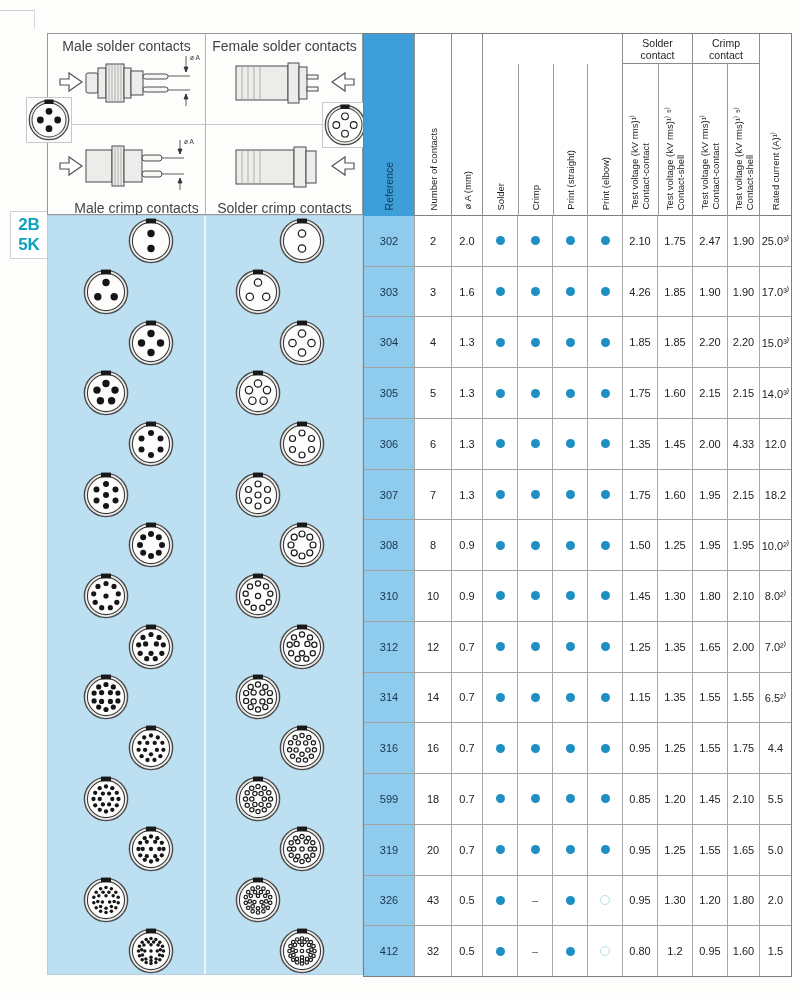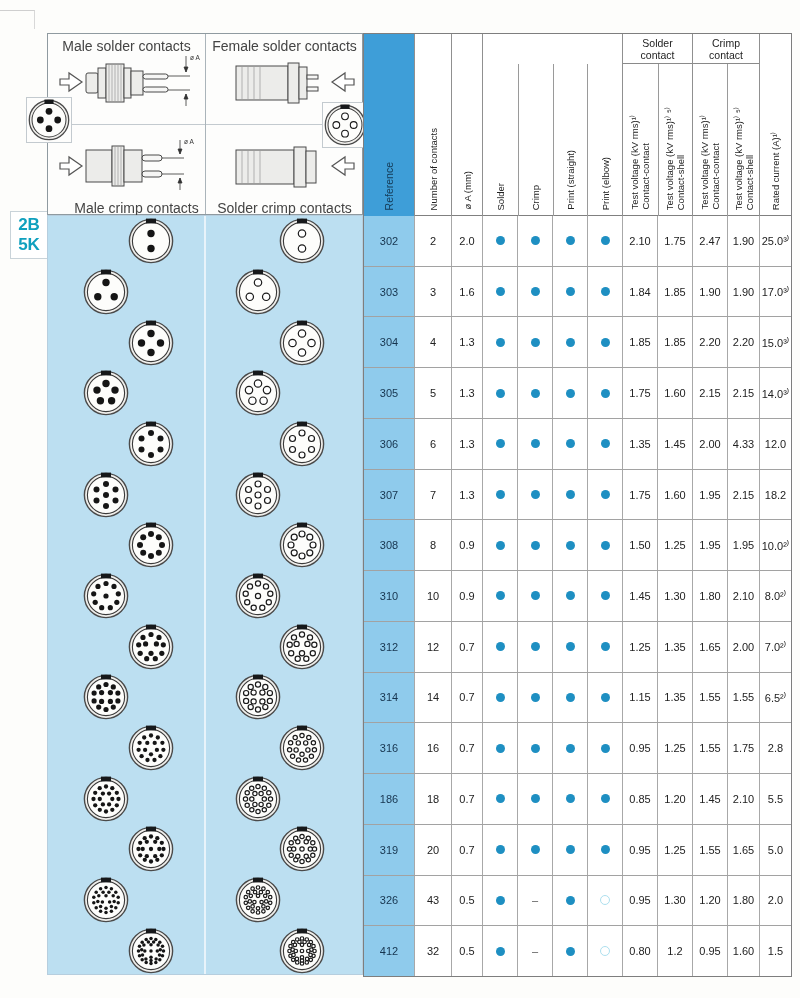--- a/index.html
+++ b/index.html
@@ -893,21 +893,21 @@
           </div>
     <div class="cell c-dot">
             <span class="dot"></span>
           </div>
     <div class="cell c-dot">
             <span class="dot"></span>
           </div>
     <div class="cell c-dot">
             <span class="dot"></span>
           </div>
-    <div class="cell c-val">1.84</div>
+    <div class="cell c-val">4.26</div>
     <div class="cell c-val">1.85</div>
     <div class="cell c-val">1.90</div>
     <div class="cell c-val2">1.90</div>
     <div class="cell c-val2">17.0³⁾</div>
   </div>
 
   <div class="trow">
     <div class="cell c-ref ref-cell">304</div>
     <div class="cell c-num">4</div>
     <div class="cell c-dia">1.3</div>
@@ -1104,25 +1104,25 @@
     <div class="cell c-dot">
             <span class="dot"></span>
           </div>
     <div class="cell c-dot">
             <span class="dot"></span>
           </div>
     <div class="cell c-val">0.95</div>
     <div class="cell c-val">1.25</div>
     <div class="cell c-val">1.55</div>
     <div class="cell c-val2">1.75</div>
-    <div class="cell c-val2">2.8</div>
-  </div>
-
-  <div class="trow">
-    <div class="cell c-ref ref-cell">186</div>
+    <div class="cell c-val2">4.4</div>
+  </div>
+
+  <div class="trow">
+    <div class="cell c-ref ref-cell">599</div>
     <div class="cell c-num">18</div>
     <div class="cell c-dia">0.7</div>
     <div class="cell c-dot">
             <span class="dot"></span>
           </div>
     <div class="cell c-dot">
             <span class="dot"></span>
           </div>
     <div class="cell c-dot">
             <span class="dot"></span>

